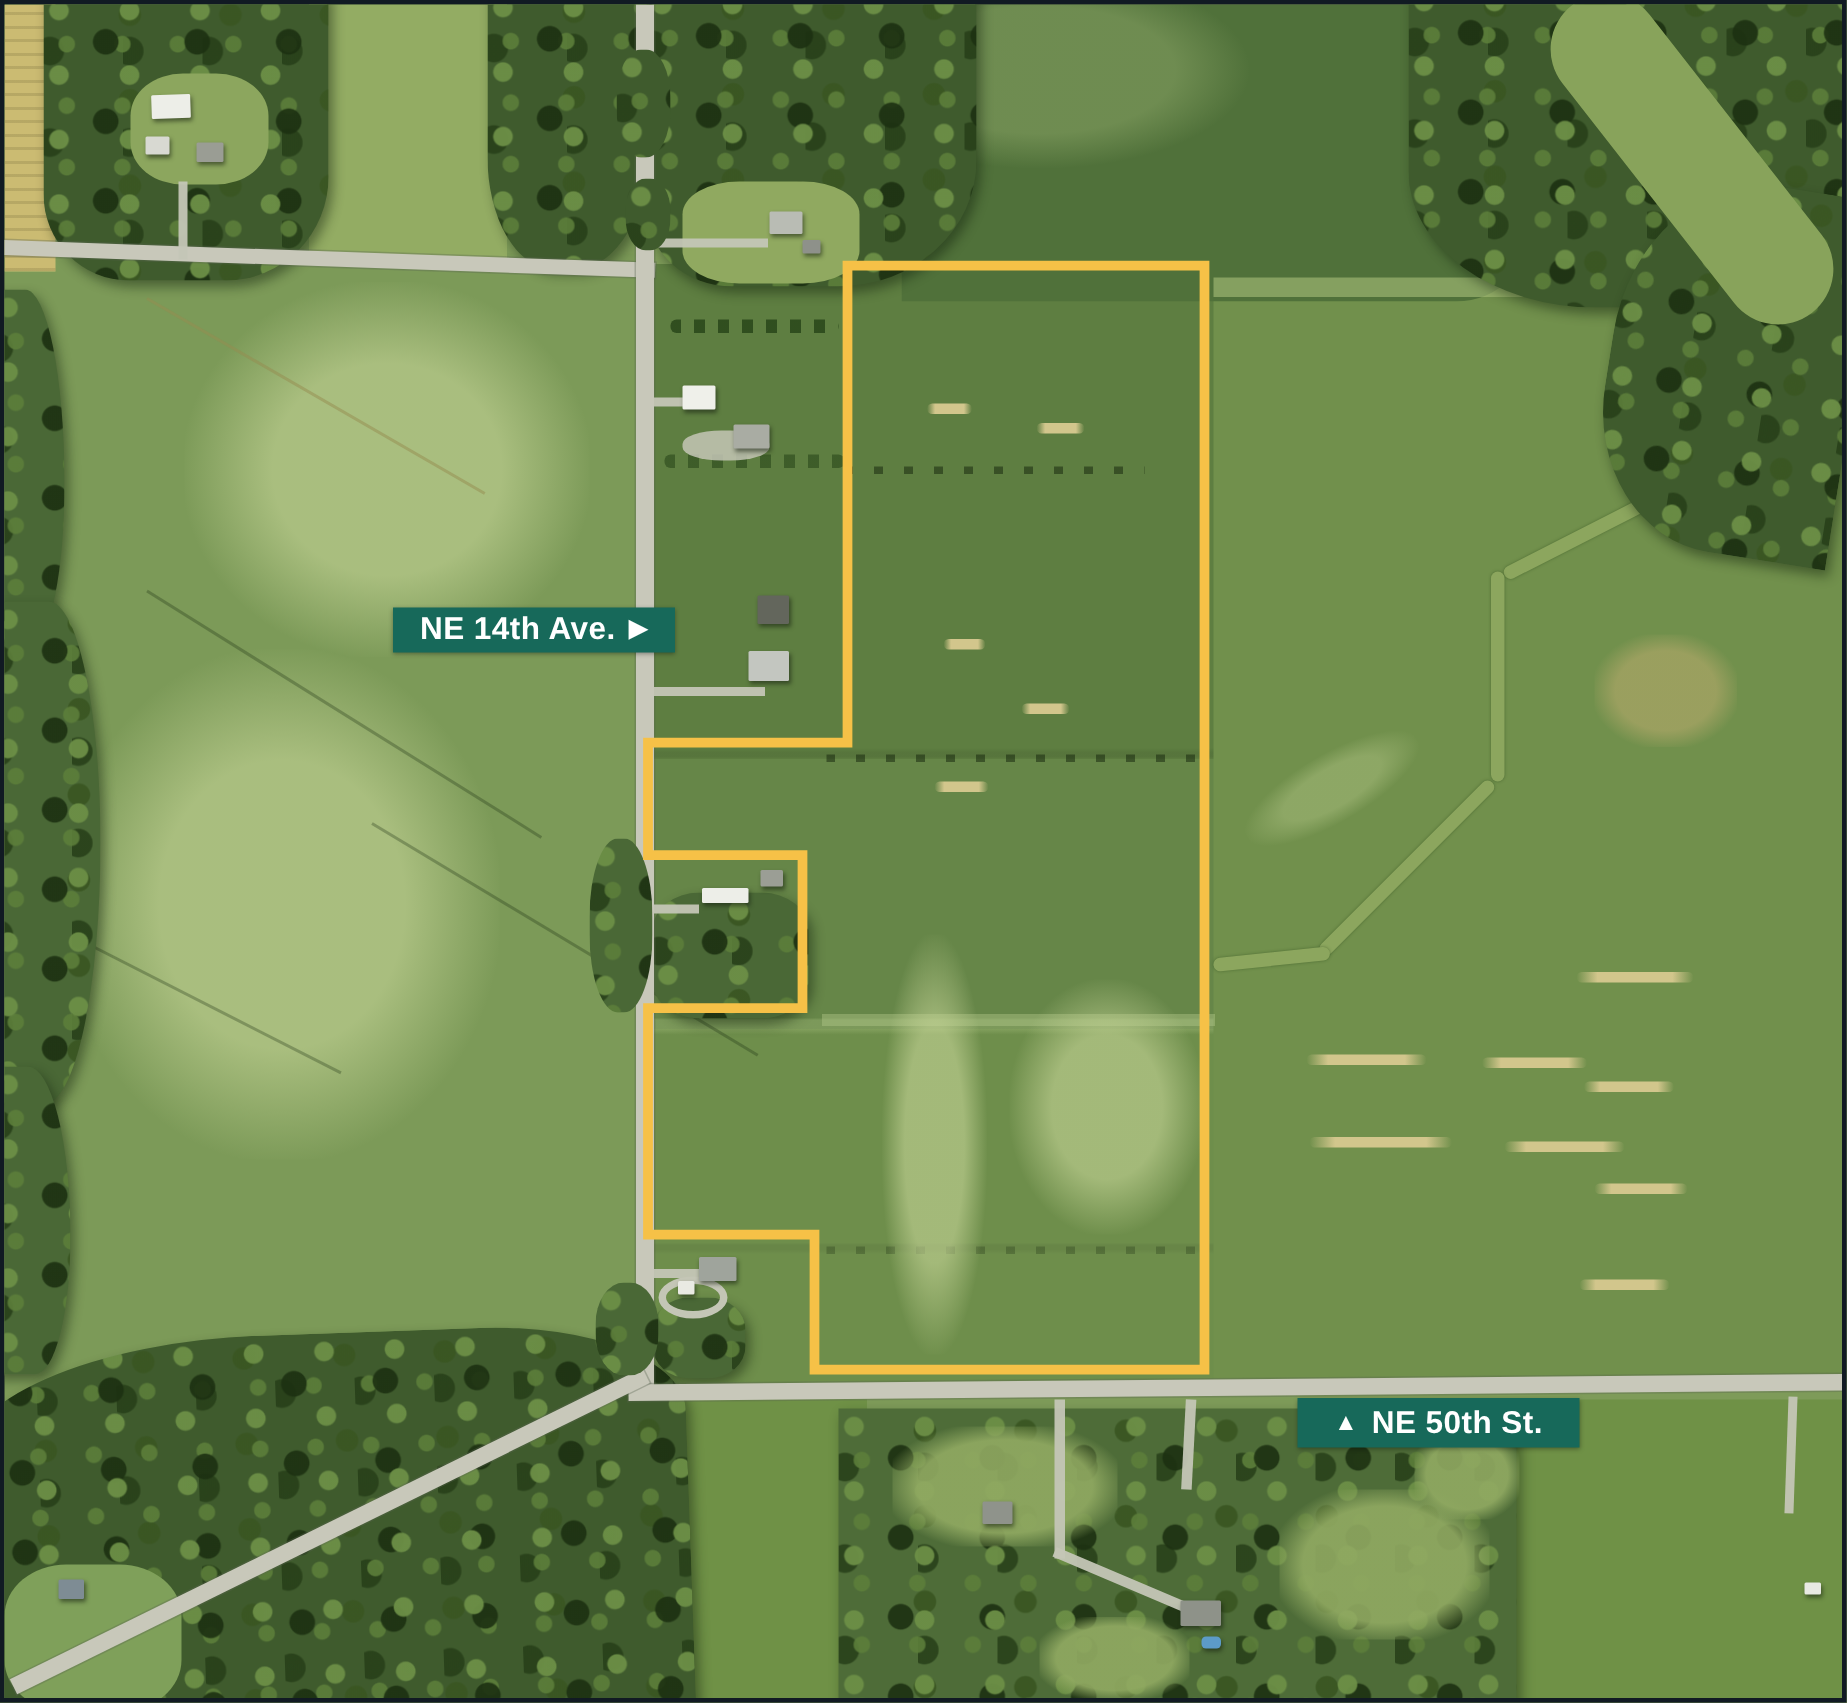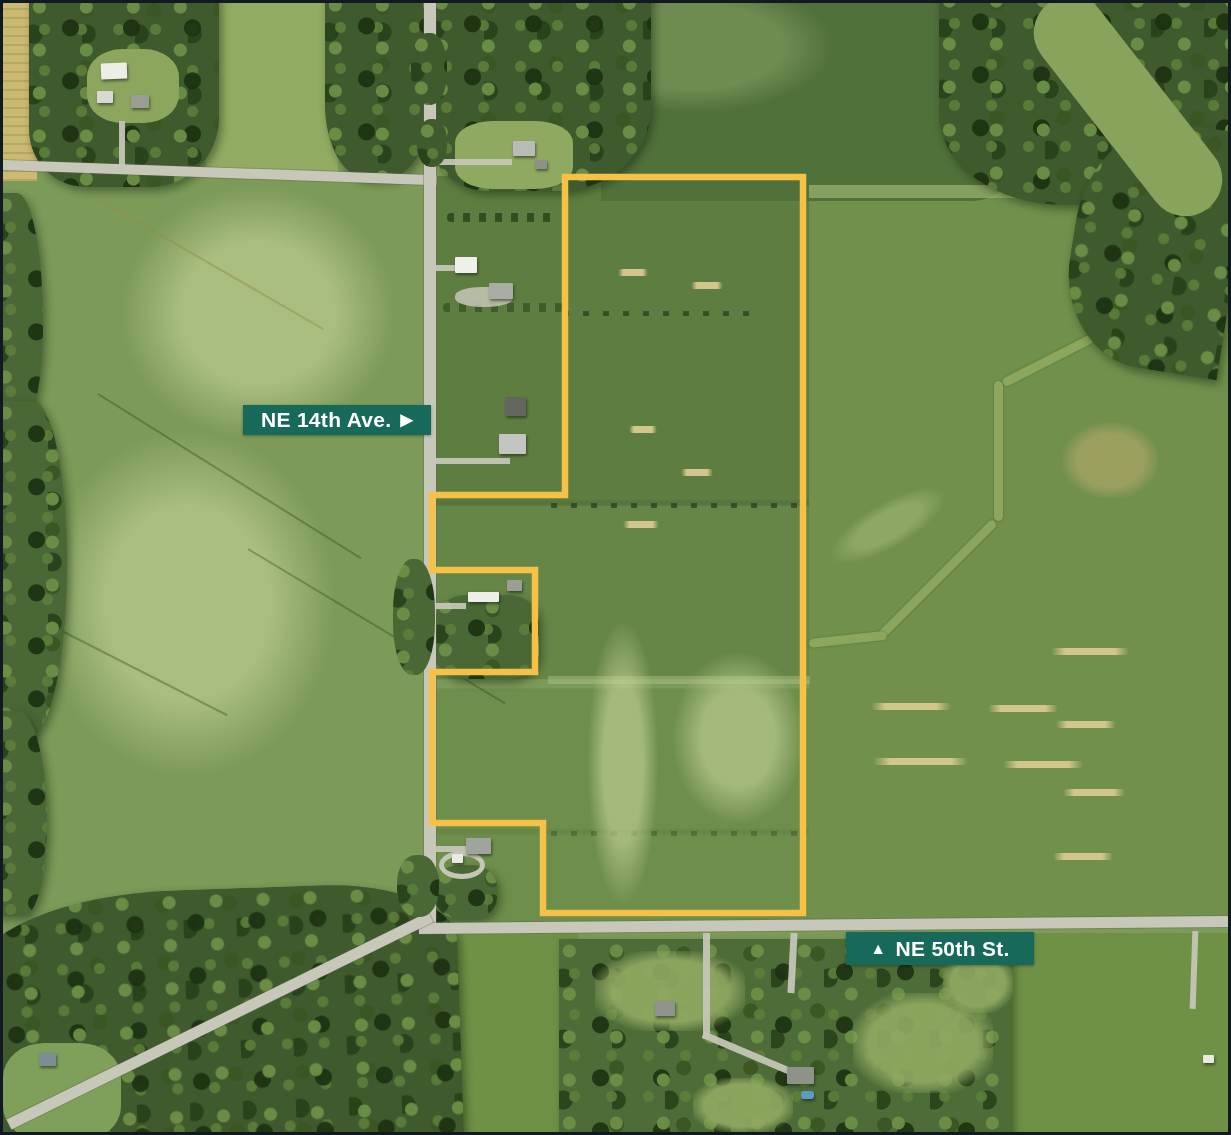--- a/index.html
+++ b/index.html
@@ -44,20 +44,21 @@
     background-image:radial-gradient(ellipse at 22% 22%, rgba(190,210,140,.28) 0 90px, rgba(190,210,140,0) 140px);}
   .f-bc{left:425px;top:930px;width:150px;height:205px;background:#6F9146;}
   .f-br{left:1000px;top:930px;width:231px;height:205px;background:#6F9146;}
   .tanfield{left:0;top:0;width:34px;height:178px;background-color:#CBBB72;
     background-image:repeating-linear-gradient(0deg, rgba(120,110,60,.25) 0 2px, transparent 2px 9px);}
   .resid{background-color:#4E6C38;}
   .badge{
     position:absolute;display:flex;align-items:center;justify-content:center;gap:9px;
     color:#FFFFFF;font-weight:700;font-size:21px;letter-spacing:.3px;z-index:10;
     box-shadow:0 1px 3px rgba(0,0,0,.35);
+    margin-left:19px;
   }
   .badge .arrow{font-size:16px;line-height:1;}
   .boundary-svg{position:absolute;left:-3px;top:-3px;z-index:8;pointer-events:none;}
 </style>
 </head>
 <body>
 
 <div class="stage">
 
   <div class="abs f-left rows"></div>

